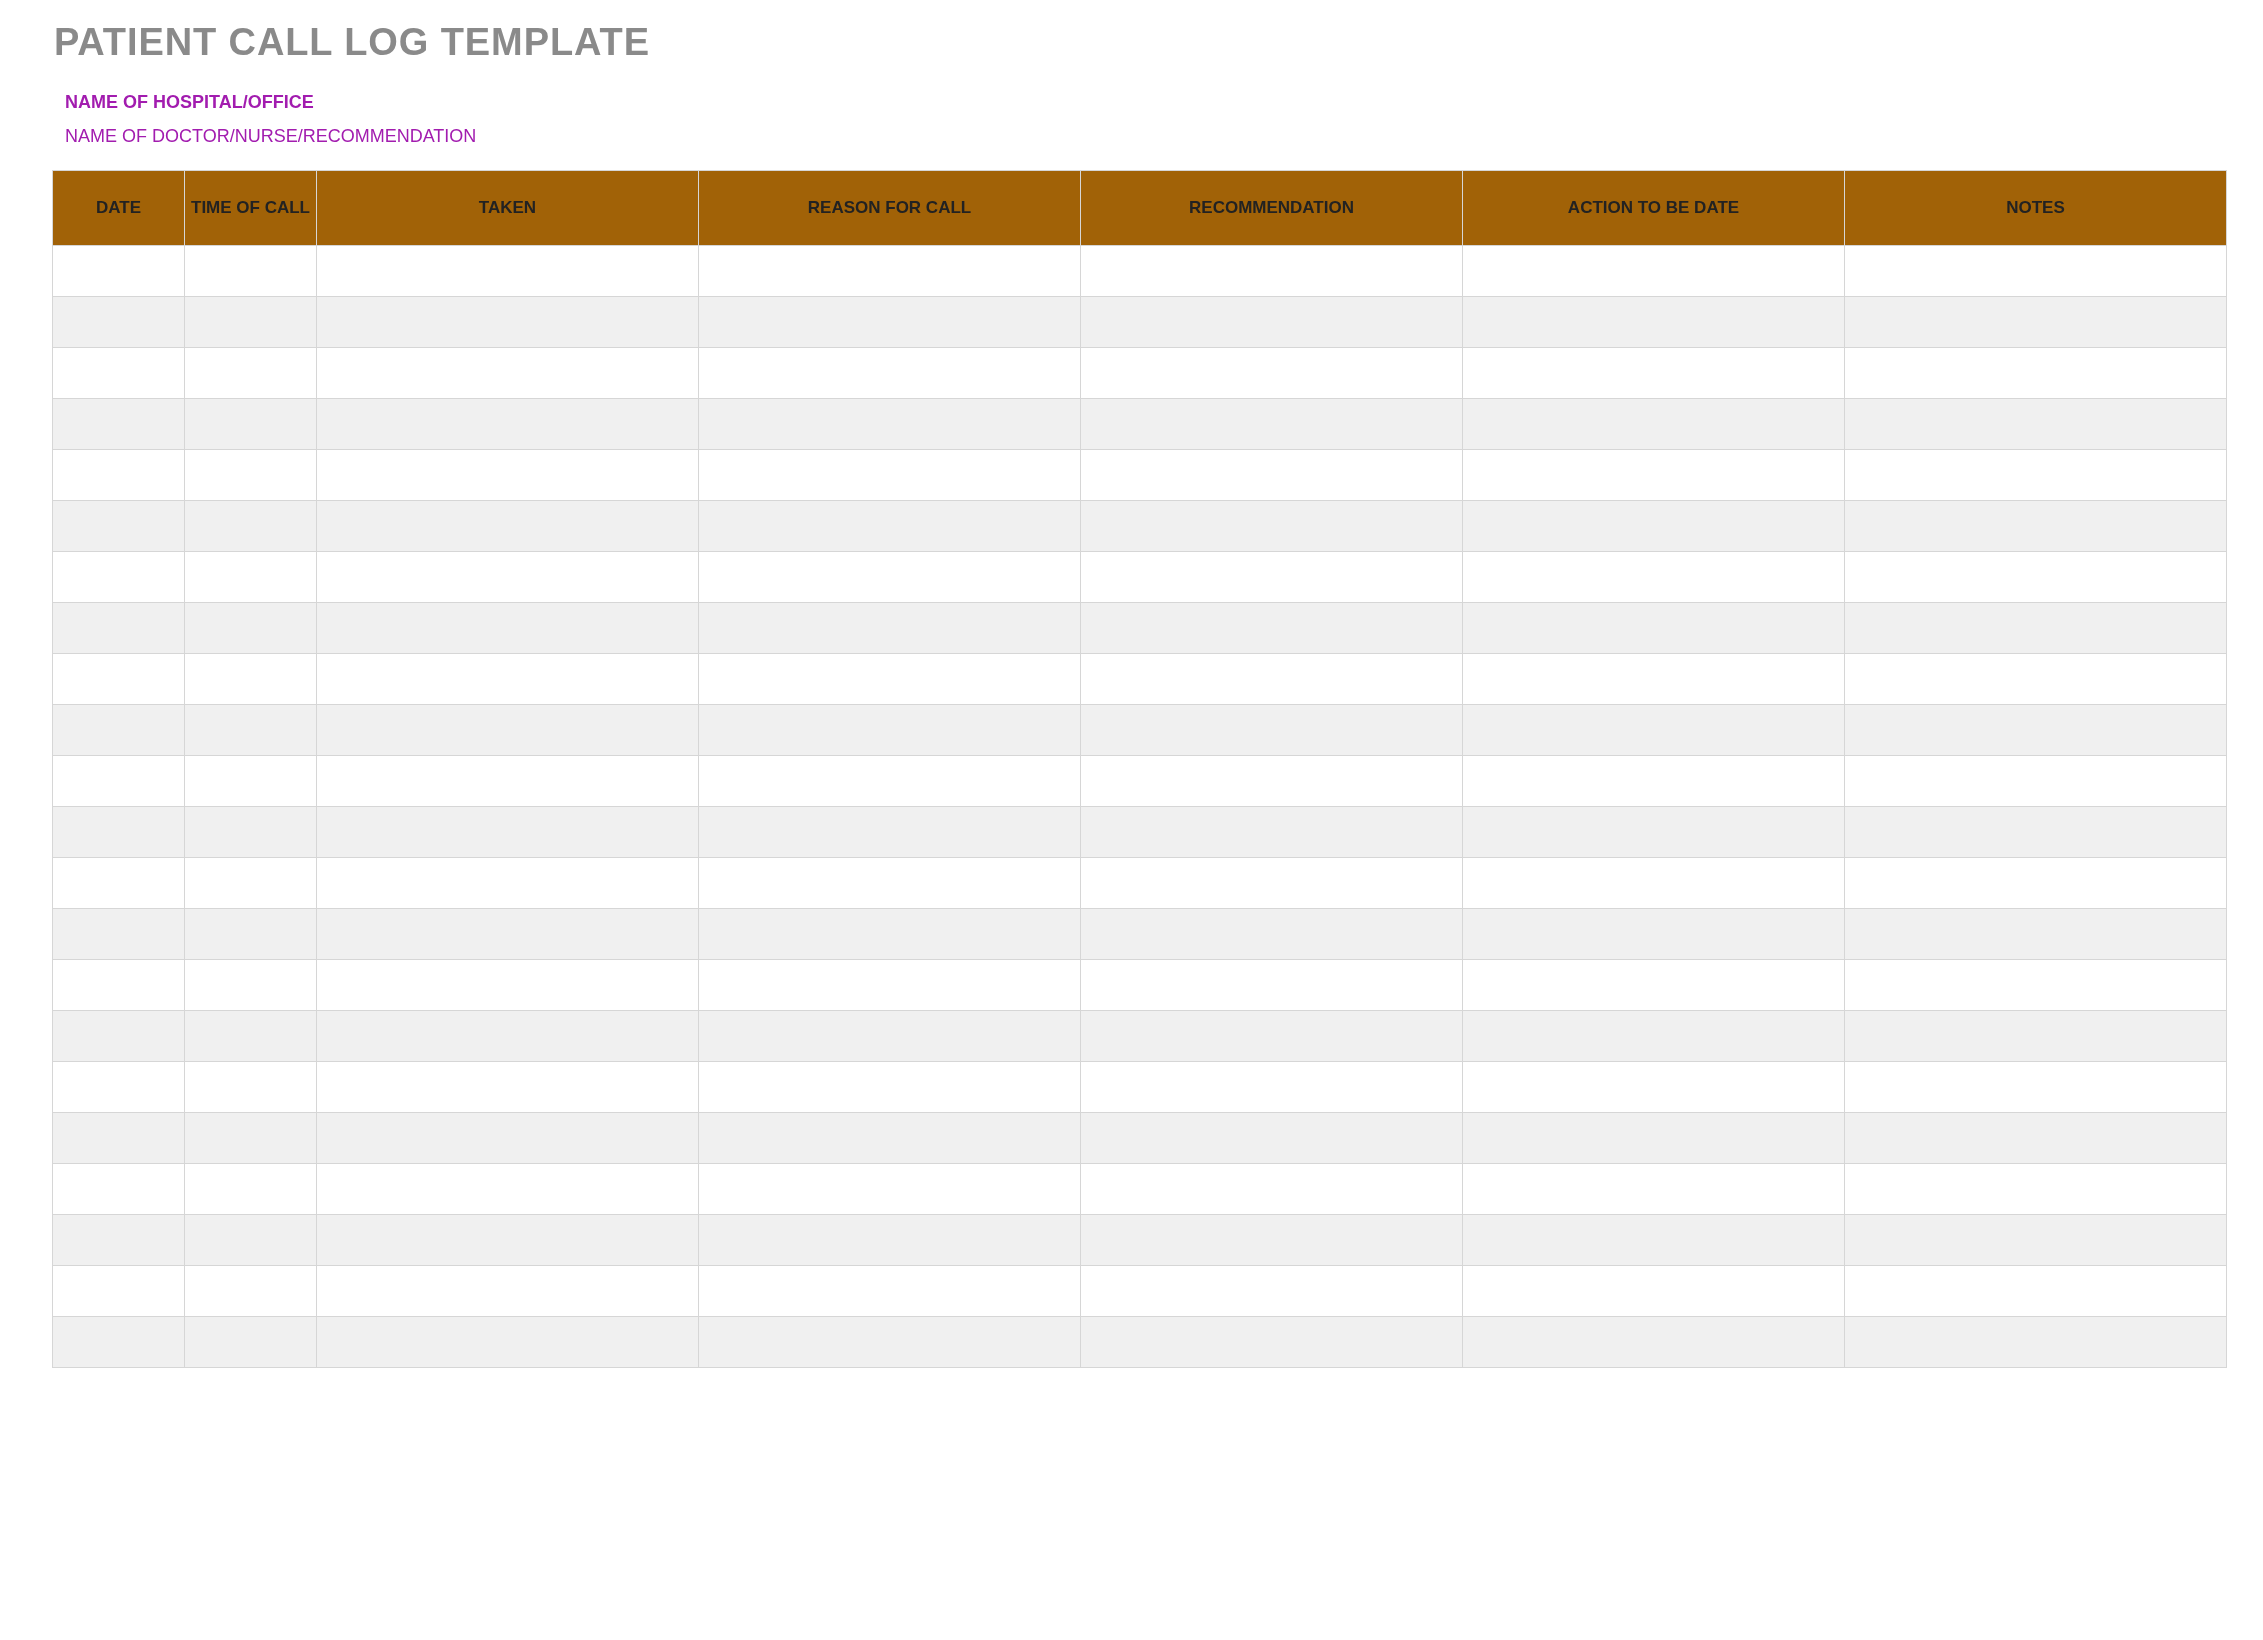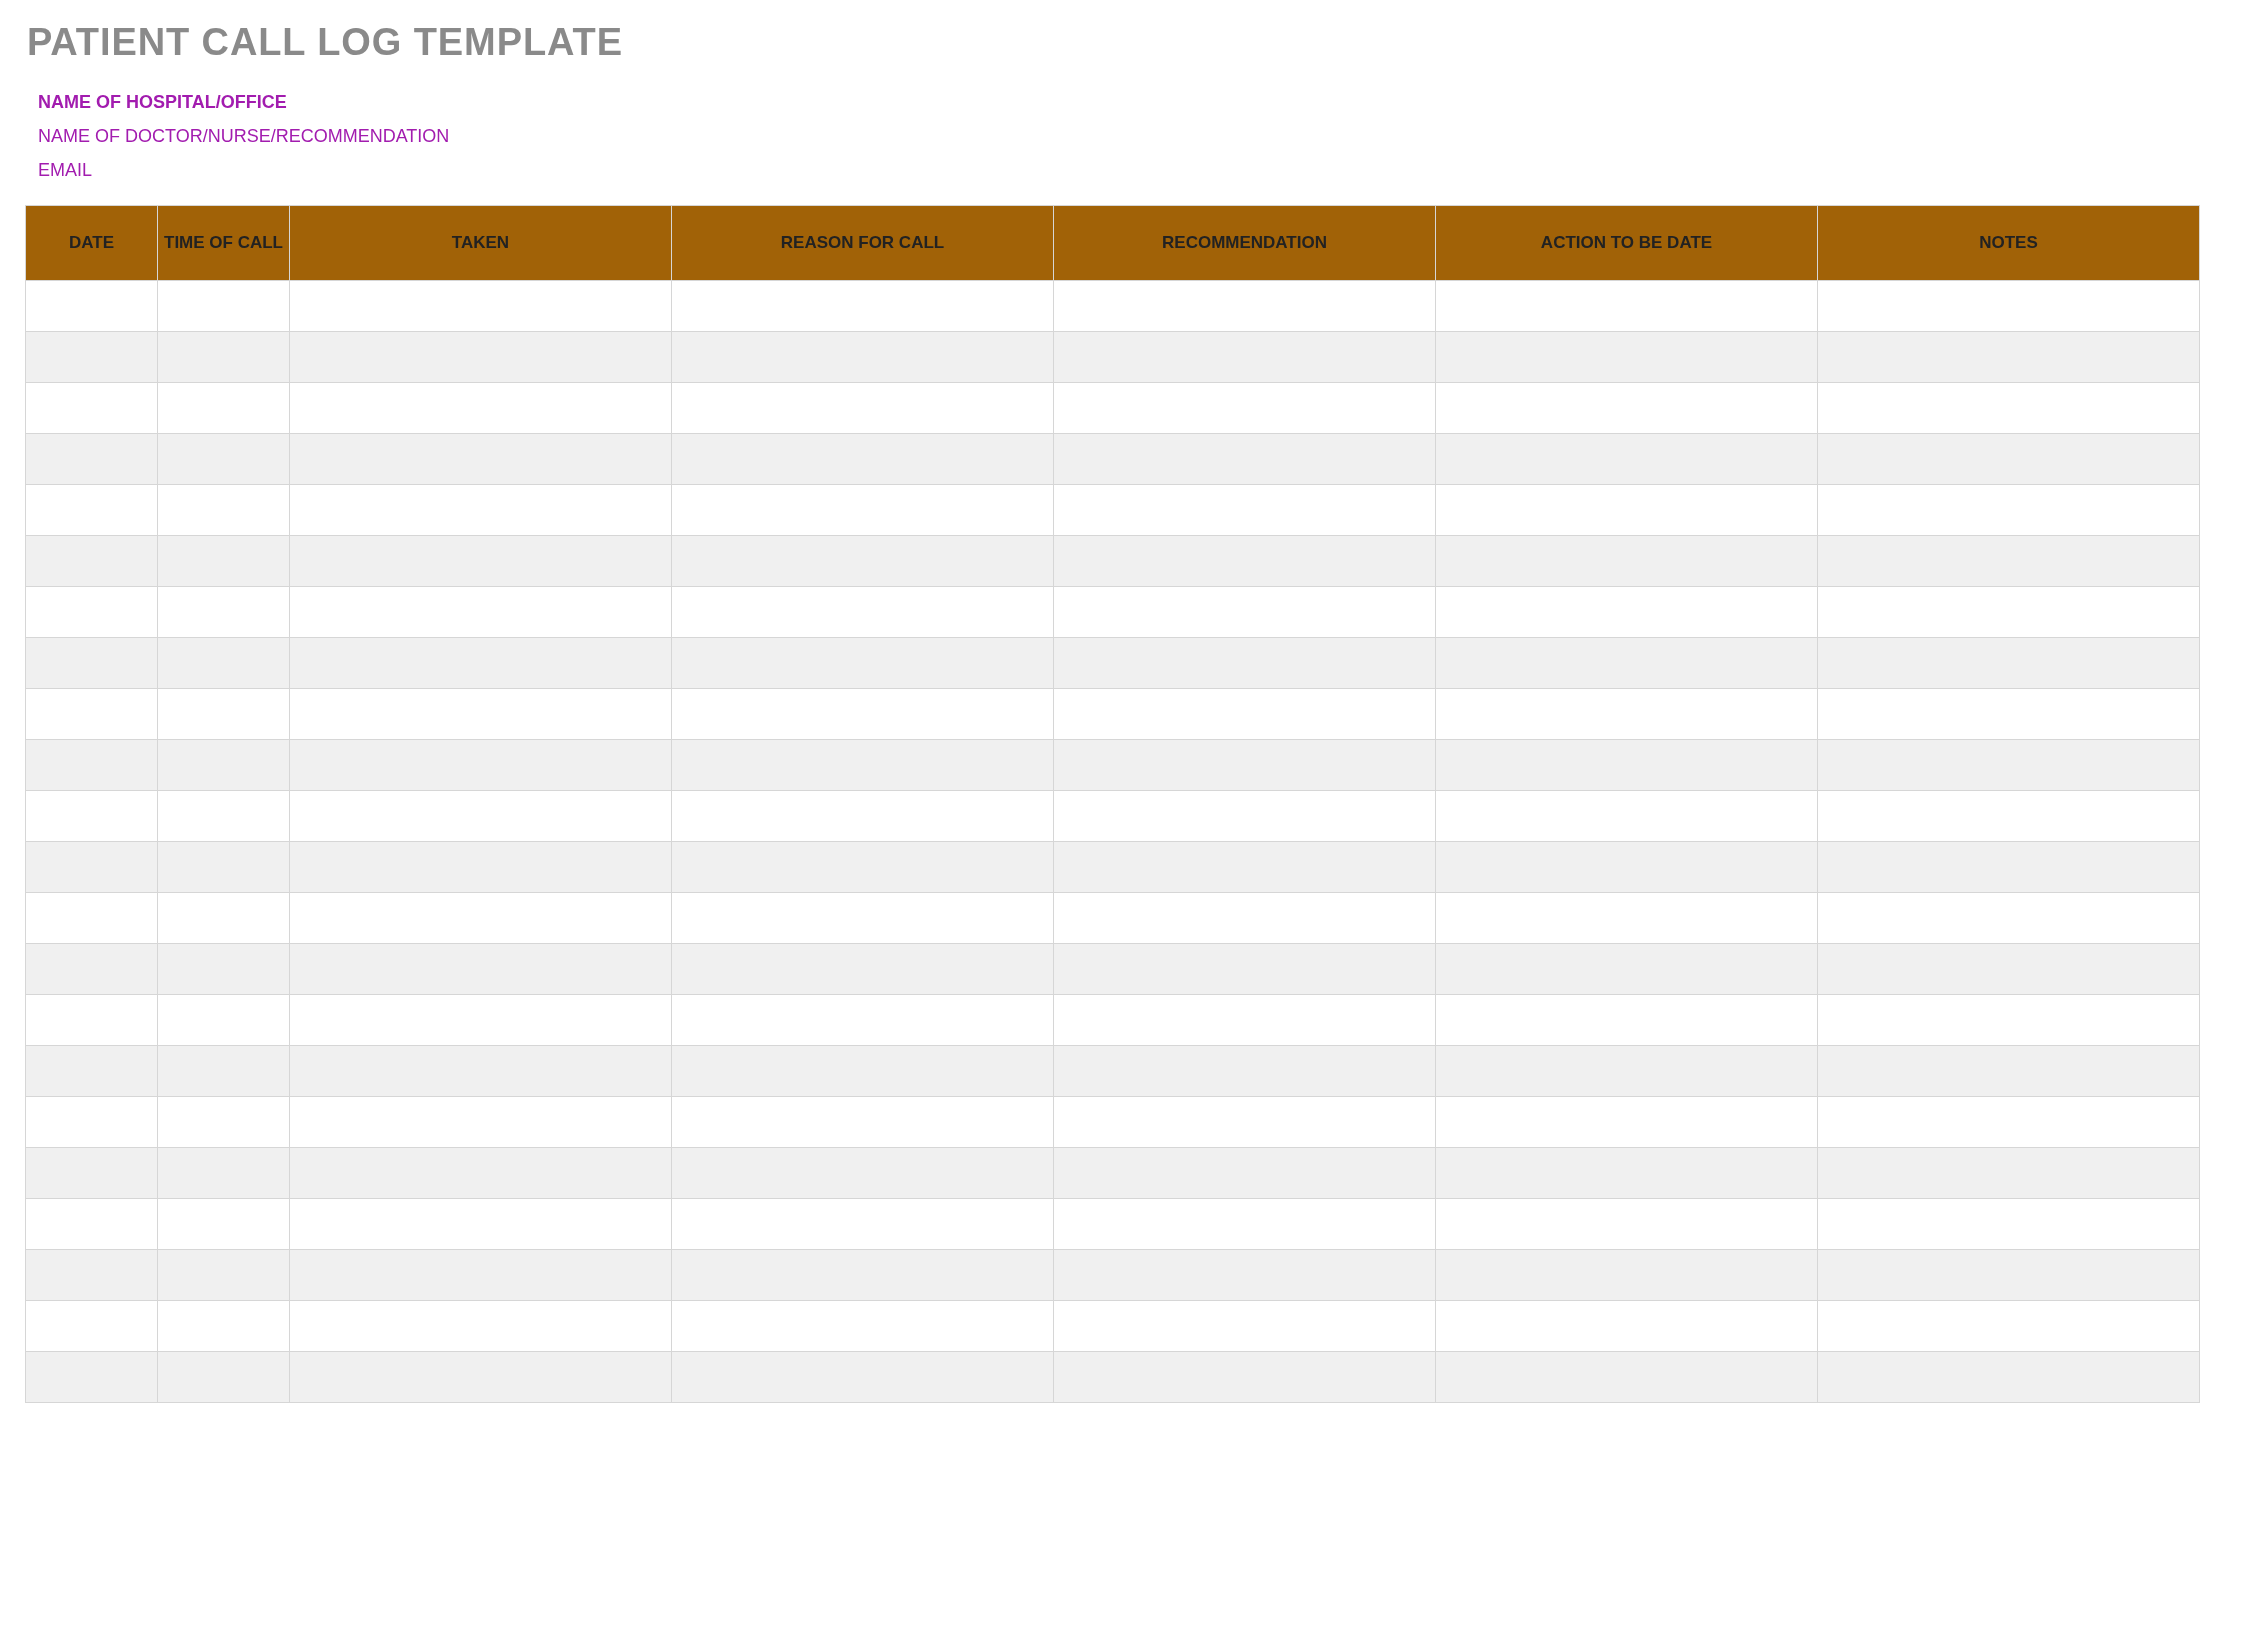--- a/index.html
+++ b/index.html
@@ -6,20 +6,21 @@
   html, body {
     margin: 0;
     padding: 0;
     background: #ffffff;
     font-family: "Century Gothic", "Futura", "Trebuchet MS", Arial, sans-serif;
     color: #333;
   }
   .page {
     width: 2152px;
     padding: 21px 34px 38px 25px;
+    margin-left: 27px;
   }
   .title {
     font-size: 38px;
     font-weight: 700;
     letter-spacing: 0.9px;
     color: #8a8a8a;
     margin: 0 0 21px 1.9px;
   }
   .info-block {
     margin: 0 0 17px 13px;
@@ -68,21 +69,20 @@
 </head>
 <body>
 
 <div class="page">
 
   <h1 class="title">PATIENT CALL LOG TEMPLATE</h1>
 
   <div class="info-block">
     <div class="bold">NAME OF HOSPITAL/OFFICE</div>
     <div>NAME OF DOCTOR/NURSE/RECOMMENDATION</div>
-    <div>EMAIL</div>
   </div>
 
   <table class="log">
     <colgroup>
       <col class="c-date">
         <col class="c-time">
         <col class="c-name">
       <col class="c-reason">
         <col class="c-rec">
         <col class="c-action">

